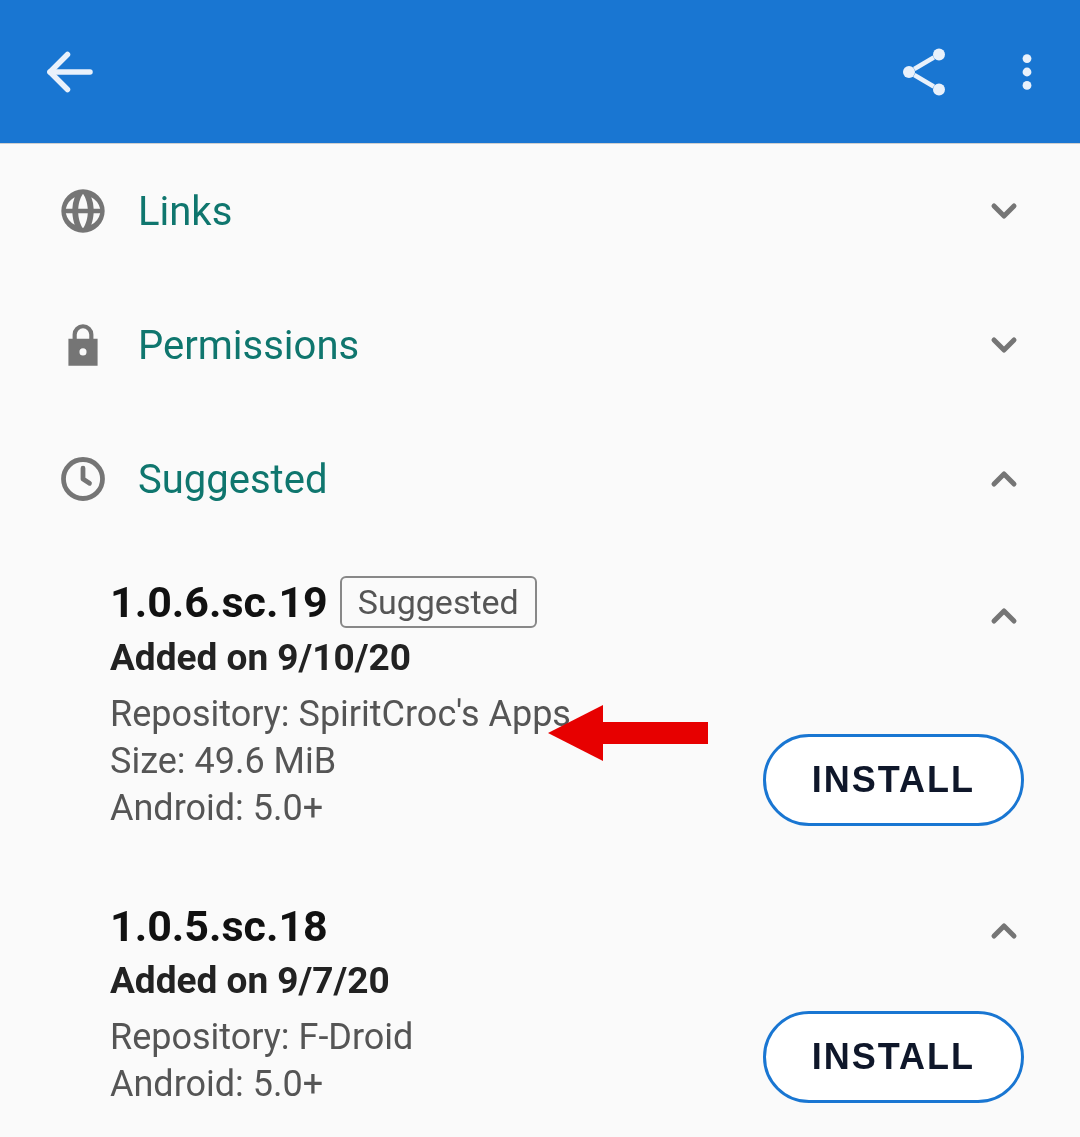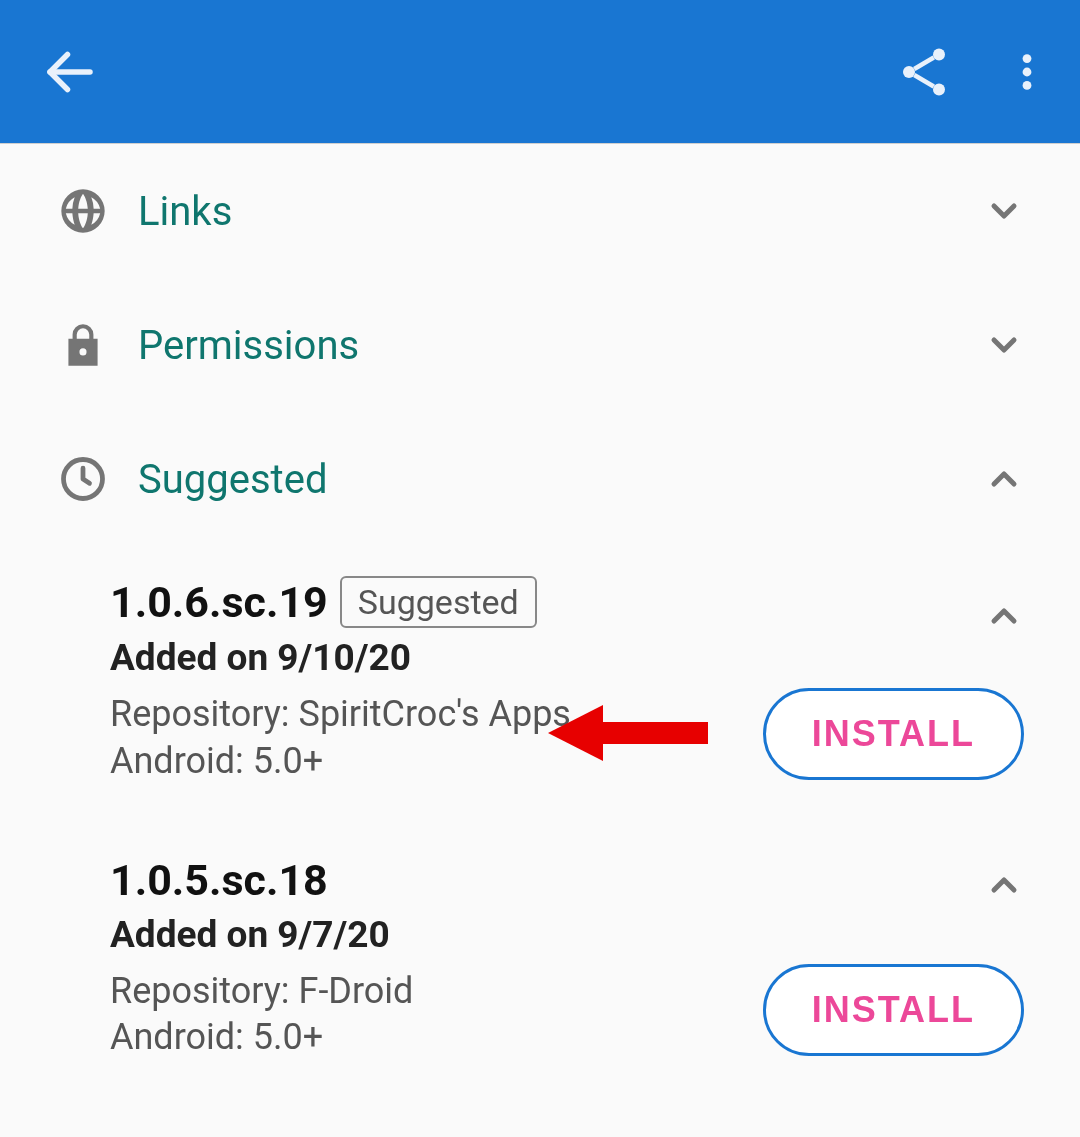--- a/index.html
+++ b/index.html
@@ -91,21 +91,21 @@
     position: absolute;
     right: 56px;
     top: 50px;
     color: #777;
   }
   .install-btn {
     position: absolute;
     right: 56px;
     bottom: 35px;
     border: 3px solid #1976d2;
-    color: #ec4899;
+    color: #0f172a;
     font-size: 36px;
     font-weight: 700;
     letter-spacing: 2px;
     padding: 22px 46px;
     border-radius: 50px;
     background: #fff;
     cursor: pointer;
   }
   .annot-arrow {
     position: absolute;
@@ -187,20 +187,21 @@
 </div>
 
 <div class="version-item">
   <div class="version-header">
     <span class="vname">1.0.6.sc.19</span>
     <span class="badge">Suggested</span>
   </div>
   <div class="added">Added on 9/10/20</div>
   <div class="meta">
     <div>Repository: SpiritCroc's Apps</div>
+    <div>Size: 49.6 MiB</div>
     <div>Android: 5.0+</div>
   </div>
   <div class="chev-right">
     <svg width="40" height="40" viewBox="0 0 24 24" fill="none" stroke="#757575" stroke-width="3" stroke-linecap="round" stroke-linejoin="round">
         <polyline points="6 15 12 9 18 15"></polyline>
       </svg>
   </div>
   <button class="install-btn">INSTALL</button>
 </div>
 

